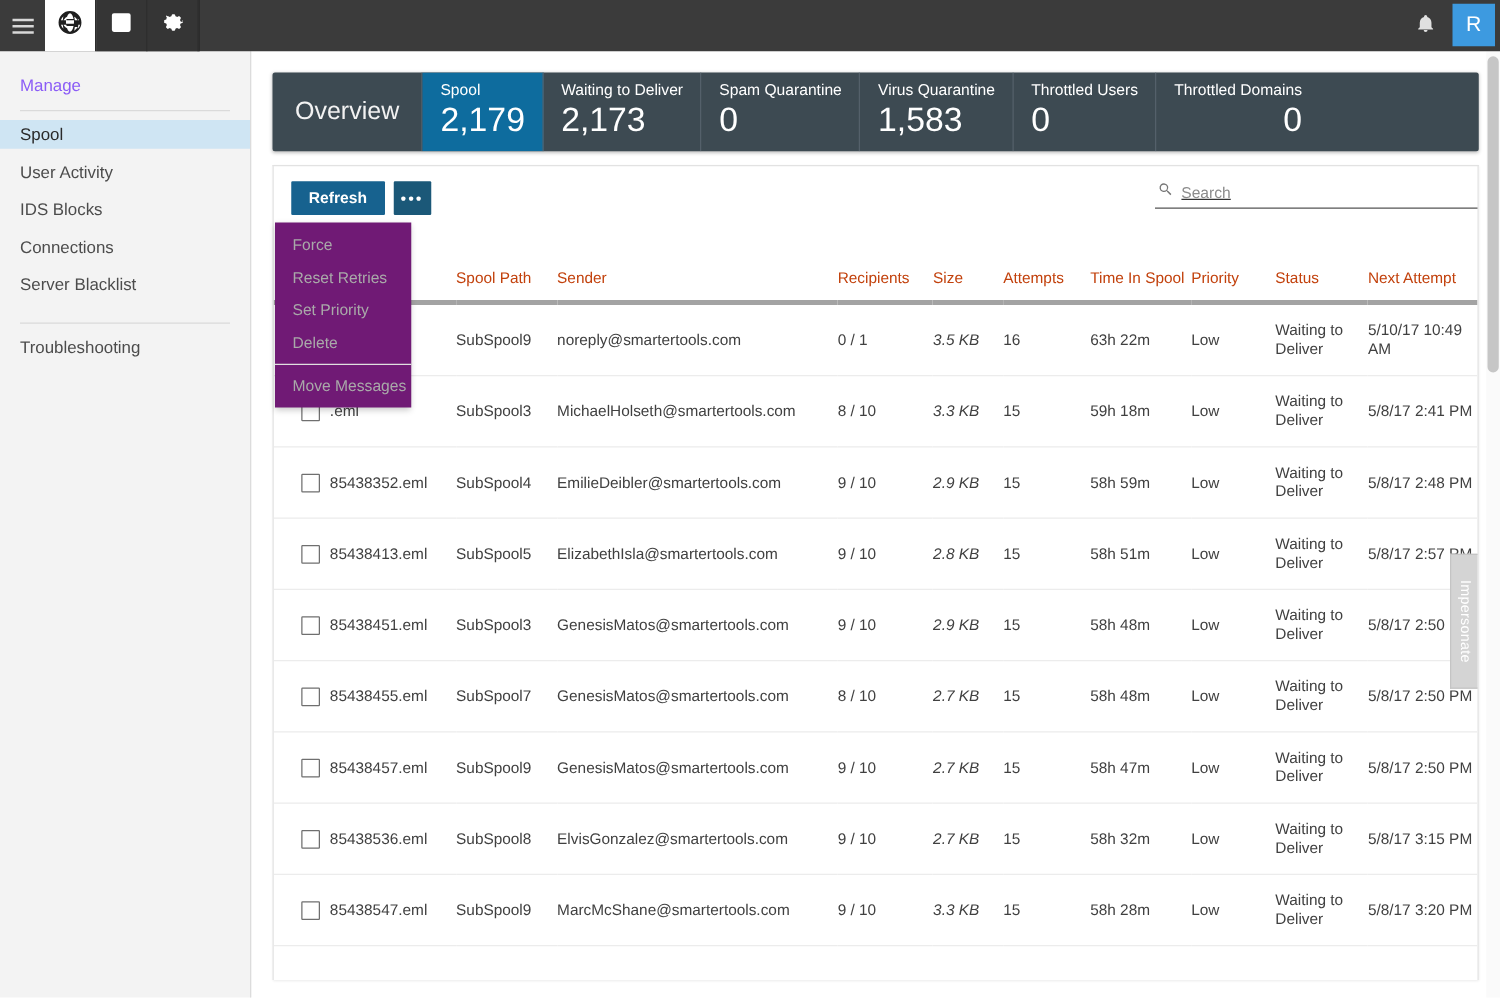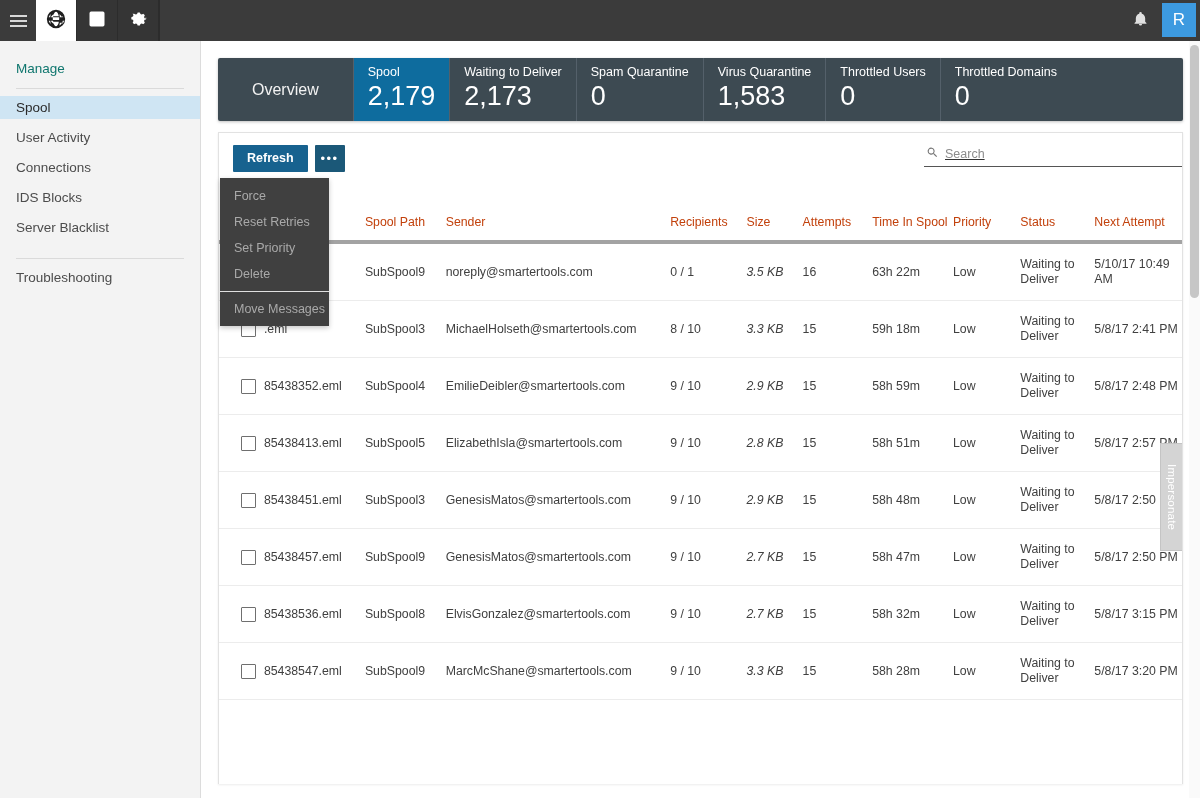--- a/index.html
+++ b/index.html
@@ -53,21 +53,21 @@
   .sidebar {
     position: absolute; top: 41px; left: 0;
     width: 201px; height: 757px;
     background: #f3f3f3;
     border-right: 1px solid #dcdcdc;
     padding-top: 10px;
     z-index: 20;
   }
   .side-head {
     padding: 10px 16px 12px 16px;
-    font-size: 13.5px; color: #0f766e;
+    font-size: 13.5px; color: #8b5cf6;
   }
   .side-divider { height: 1px; background: #dadada; margin: 0 16px; }
   .side-item {
     height: 23px; line-height: 23px;
     padding: 0 16px; margin: 7px 0;
     font-size: 13.5px; color: #4c4c4c;
     cursor: pointer;
   }
   .side-item.active { background: #cfe5f3; color: #2a2a2a; }
   .side-group-gap { height: 12px; }
@@ -91,25 +91,25 @@
     box-shadow: 0 1px 3px rgba(0,0,0,.25);
   }
   .stat {
     flex: 0 0 auto;
     border-right: 1px solid #54606a;
     padding: 7px 14px 0 14px;
     position: relative;
     cursor: pointer;
     min-width: 0;
   }
-  .stat:last-child { border-right: none; }
+  .stat:last-child { border-right: none; text-align: right; }
   .stat.overview {
     display: flex; align-items: center;
-    padding: 0 34px;
-    font-size: 16px; color: #f2f2f2;
+    padding: 0 18px;
+    font-size: 20px; color: #f2f2f2;
   }
   .stat.active { background: #0e6c9e; }
   .stat-label {
     font-size: 12.5px; color: #ffffff; line-height: 15px;
     white-space: nowrap;
   }
   .stat-value {
     font-size: 27px; color: #ffffff; line-height: 33px;
     font-weight: 300; white-space: nowrap;
   }
@@ -158,21 +158,21 @@
     font-size: 12.5px; color: #444;
     font-family: "Liberation Sans", sans-serif;
     background: transparent;
   }
   .search-input::placeholder { color: #8c8c8c; }
 
   
   .dropdown {
     position: absolute; left: 1px; top: 45px;
     width: 109px;
-    background: #404040;
+    background: #701a75;
     box-shadow: 0 2px 5px rgba(0,0,0,.22);
     z-index: 40;
     padding: 5px 0 4px 0;
   }
   .dd-item {
     padding: 6px 14px; font-size: 12.5px; color: #a9a9a9;
     cursor: default; white-space: nowrap;
   }
   .dd-sep { height: 1px; background: #e0e0e0; margin: 4px 0; }
 
@@ -281,22 +281,22 @@
 
   <div class="avatar">R</div>
 </div>
 
 <div class="sidebar">
   <div class="side-head">Manage</div>
   <div class="side-divider"></div>
 
   <div class="side-item active">Spool</div>
   <div class="side-item">User Activity</div>
+  <div class="side-item">IDS Blocks</div>
   <div class="side-item">Connections</div>
-  <div class="side-item">IDS Blocks</div>
   <div class="side-item">Server Blacklist</div>
 
   <div class="side-group-gap"></div>
   <div class="side-divider"></div>
   <div class="side-item">Troubleshooting</div>
 </div>
 
 <div class="main">
 
   <div class="stats">
@@ -456,20 +456,35 @@
               <td class="c-att">15</td>
               <td class="c-time">58h 48m</td>
               <td class="c-prio">Low</td>
               <td class="c-stat">Waiting to Deliver</td>
               <td class="c-next">5/8/17 2:50 PM</td>
             </tr>
             <tr>
               <td class="c-chk">
                 <span class="chkbox"></span>
               </td>
+              <td class="c-file">85438455.eml</td>
+              <td class="c-spool">SubSpool7</td>
+              <td class="c-send">GenesisMatos@smartertools.com</td>
+              <td class="c-recip">8 / 10</td>
+              <td class="c-size">2.7 KB</td>
+              <td class="c-att">15</td>
+              <td class="c-time">58h 48m</td>
+              <td class="c-prio">Low</td>
+              <td class="c-stat">Waiting to Deliver</td>
+              <td class="c-next">5/8/17 2:50 PM</td>
+            </tr>
+            <tr>
+              <td class="c-chk">
+                <span class="chkbox"></span>
+              </td>
               <td class="c-file">85438457.eml</td>
               <td class="c-spool">SubSpool9</td>
               <td class="c-send">GenesisMatos@smartertools.com</td>
               <td class="c-recip">9 / 10</td>
               <td class="c-size">2.7 KB</td>
               <td class="c-att">15</td>
               <td class="c-time">58h 47m</td>
               <td class="c-prio">Low</td>
               <td class="c-stat">Waiting to Deliver</td>
               <td class="c-next">5/8/17 2:50 PM</td>

